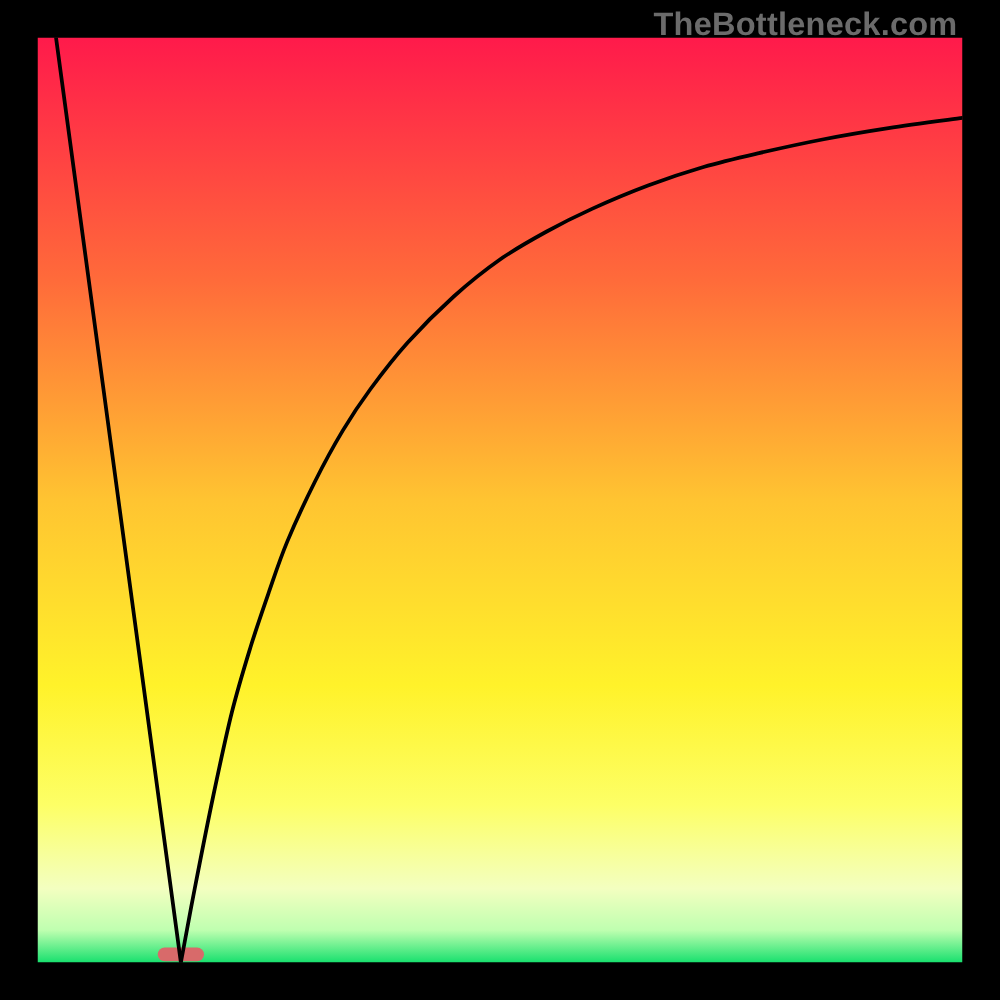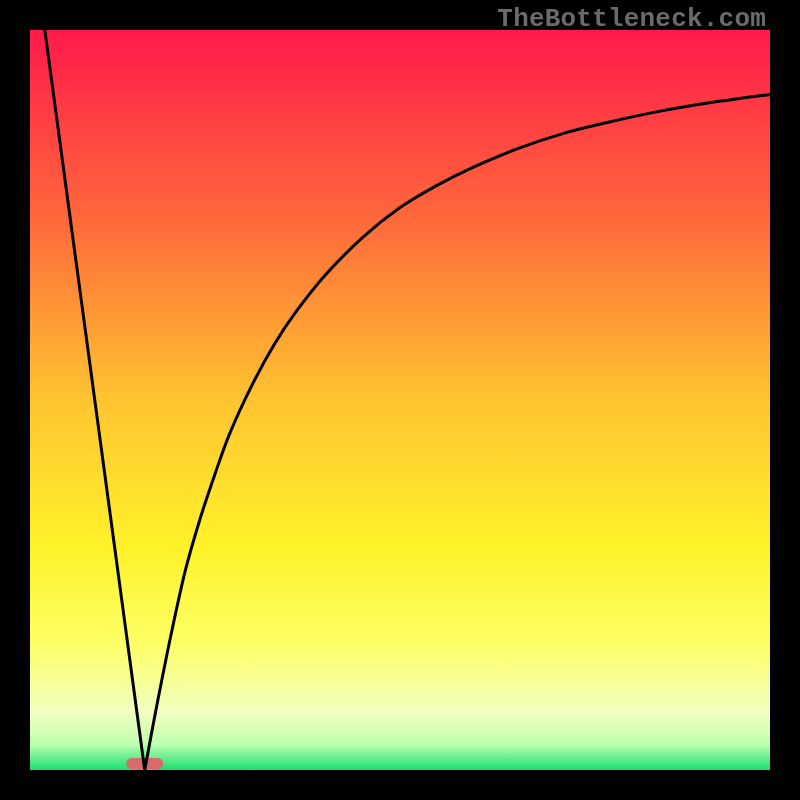--- a/index.html
+++ b/index.html
@@ -22,21 +22,21 @@
     position: absolute;
     left: 30px;
     top: 30px;
     width: 740px;
     height: 740px;
   }
   .watermark {
     position: absolute;
     top: 4px;
     right: 34px;
-    font-family: Liberation Mono, monospace;
+    font-family: Liberation Sans, sans-serif;
     font-size: 26px;
     font-weight: 600;
     color: #6b6b6b;
     letter-spacing: 0.2px;
     z-index: 20;
   }
   svg {
     display: block;
   }
 </style>

